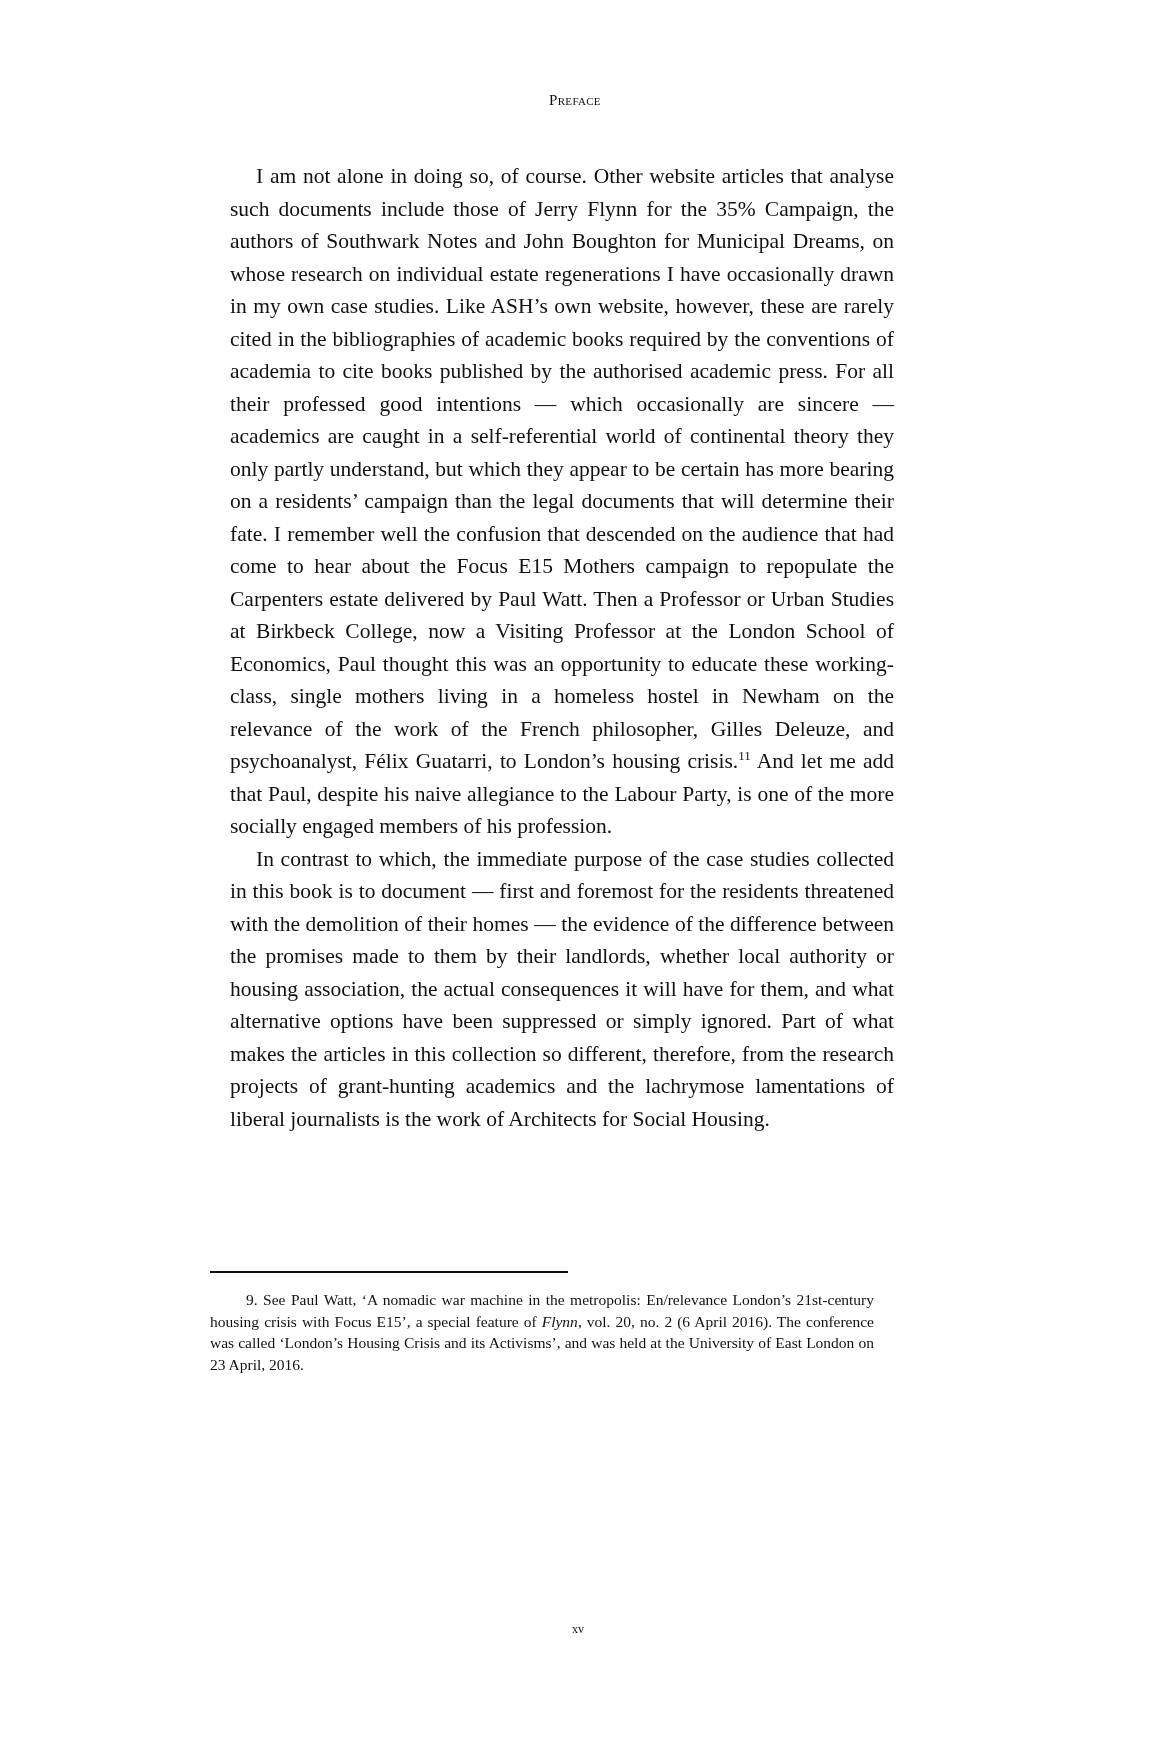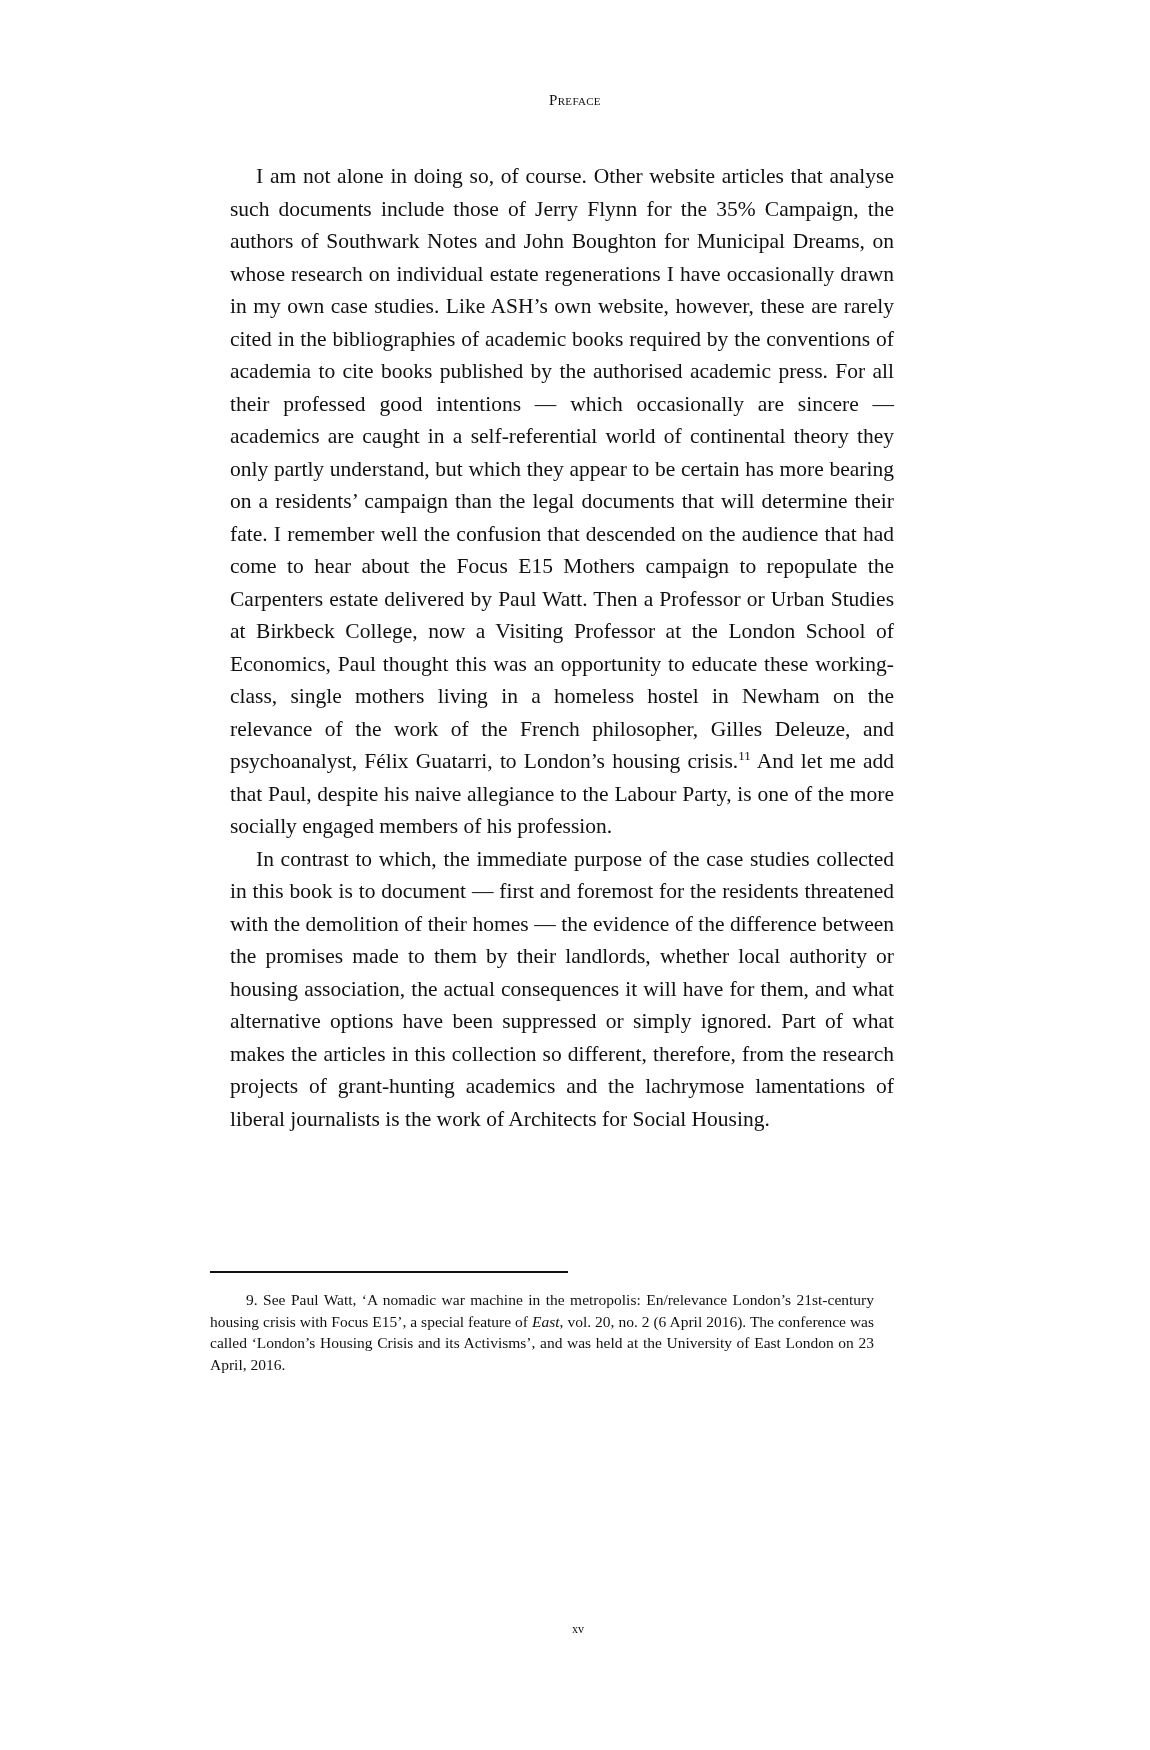--- a/index.html
+++ b/index.html
@@ -40,17 +40,17 @@
   <div class="running-head">Preface</div>
 
   <div class="body-text">
     <p><span>I am not alone in doing so, of course. Other website articles that analyse such documents include those of Jerry Flynn for the 35% Campaign, the authors of Southwark Notes and John Boughton for Municipal Dreams, on whose research on individual estate regenerations I have occasionally drawn in my own case studies. Like ASH’s own website, however, these are rarely cited in the bibliographies of academic books required by the conventions of academia to cite books published by the authorised academic press. For all their professed good intentions — which occasionally are sincere — academics are caught in a self-referential world of continental theory they only partly understand, but which they appear to be certain has more bearing on a residents’ campaign than the legal documents that will determine their fate. I remember well the confusion that descended on the audience that had come to hear about the Focus E15 Mothers campaign to repopulate the Carpenters estate delivered by Paul Watt. Then a Professor or Urban Studies at Birkbeck College, now a Visiting Professor at the London School of Economics, Paul thought this was an opportunity to educate these working-class, single mothers living in a homeless hostel in Newham on the relevance of the work of the French philosopher, Gilles Deleuze, and psychoanalyst, Félix Guatarri, to London’s housing crisis.</span><sup class="fnref">11</sup><span> And let me add that Paul, despite his naive allegiance to the Labour Party, is one of the more socially engaged members of his profession.</span></p>
     <p><span>In contrast to which, the immediate purpose of the case studies collected in this book is to document — first and foremost for the residents threatened with the demolition of their homes — the evidence of the difference between the promises made to them by their landlords, whether local authority or housing association, the actual consequences it will have for them, and what alternative options have been suppressed or simply ignored. Part of what makes the articles in this collection so different, therefore, from the research projects of grant-hunting academics and the lachrymose lamentations of liberal journalists is the work of Architects for Social Housing.</span></p>
   </div>
 
   <div class="footnote-rule"></div>
 
   <div class="footnotes">
-    <p><span>9.</span><span> See Paul Watt, ‘A nomadic war machine in the metropolis: En/relevance London’s 21st-century housing crisis with Focus E15’, a special feature of </span><em>East</em><span>, vol. 20, no. 2 (6 April 2016). The conference was called ‘London’s Housing Crisis and its Activisms’, and was held at the University of East London on 23 April, 2016.</span></p>
+    <p><span>9.</span><span> See Paul Watt, ‘A nomadic war machine in the metropolis: En/relevance London’s 21st-century housing crisis with Focus E15’, a special feature of </span><em>Flynn</em><span>, vol. 20, no. 2 (6 April 2016). The conference was called ‘London’s Housing Crisis and its Activisms’, and was held at the University of East London on 23 April, 2016.</span></p>
   </div>
 
   <div class="folio">xv</div>
 </div>
 
 </body></html>

